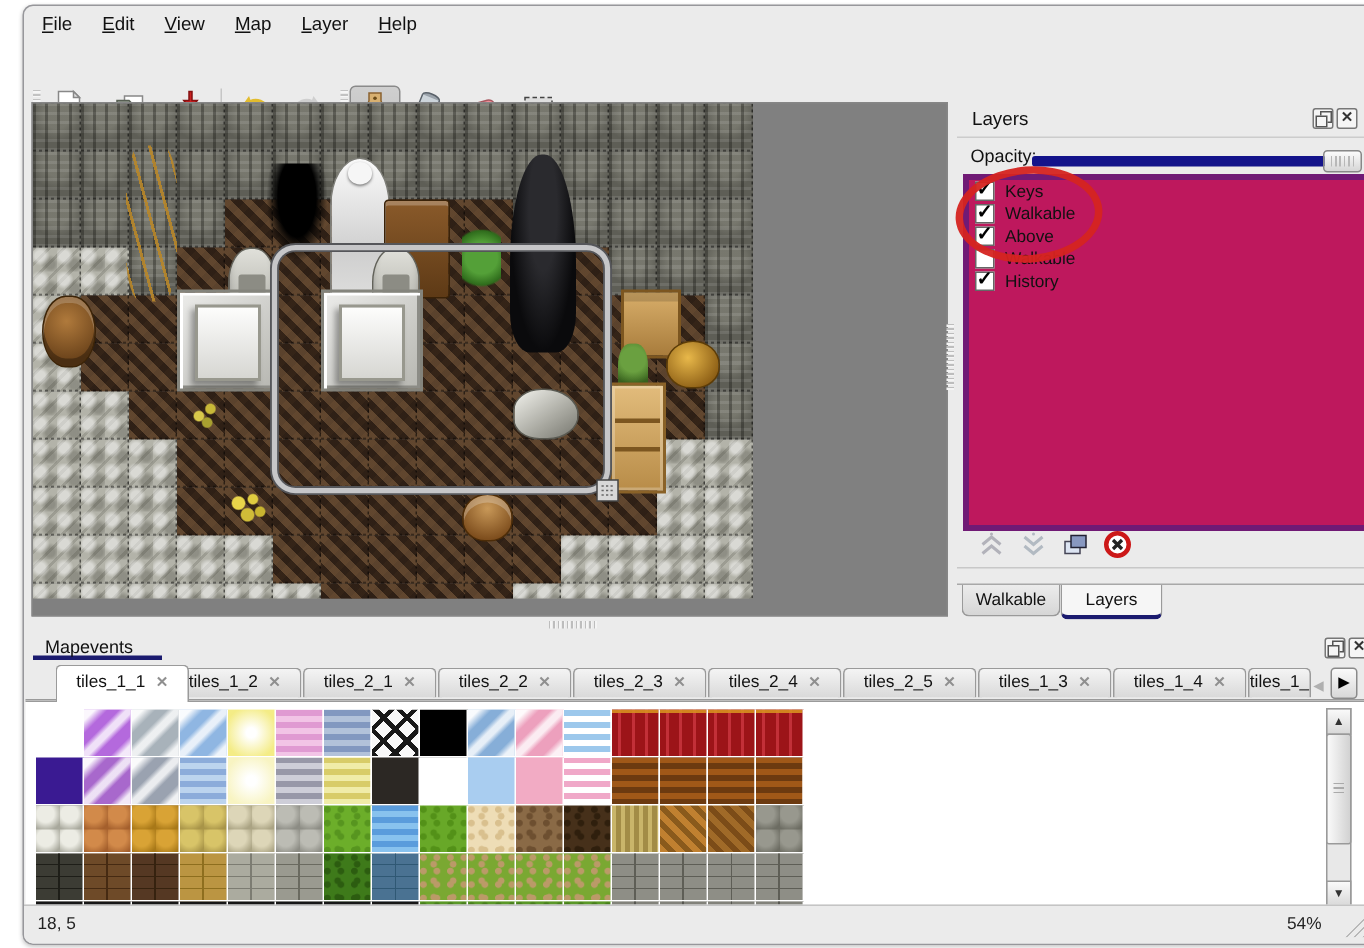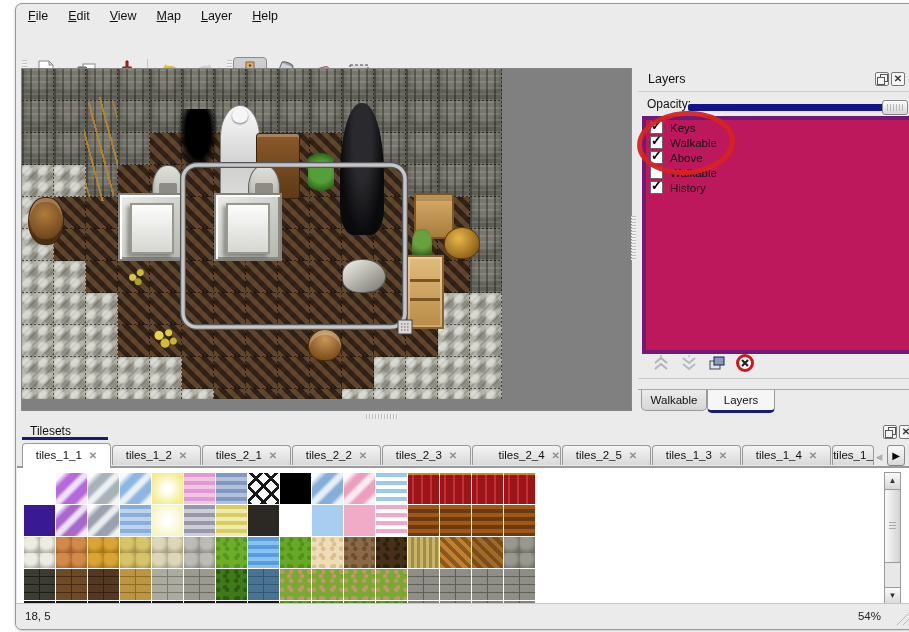--- a/index.html
+++ b/index.html
@@ -482,30 +482,30 @@
         <span>Layers</span>
       </div>
     </div>
   </div>
 
   <div class="red-ellipse"></div>
 
   <div class="hsplit"></div>
 
   <div class="tdock">
-    <div class="tdock-title">Tilesets</div>
+    <div class="tdock-title">Mapevents</div>
     <span class="dockbtn float" style="left:866px;top:6px"></span>
     <span class="dockbtn close" style="left:882px;top:6px">✕</span>
     <div class="ttabbar" id="tileset-tabs">
-        <div class="ttab active" style="left: 5px;"><span>tiles_1_1</span><span class="tabx">✕</span></div>
+        <div class="ttab active" style="left: 20px;"><span>tiles_1_1</span><span class="tabx">✕</span></div>
         <div class="ttab" style="left: 95px;"><span>tiles_1_2</span><span class="tabx">✕</span></div>
         <div class="ttab" style="left: 185px;"><span>tiles_2_1</span><span class="tabx">✕</span></div>
         <div class="ttab" style="left: 275px;"><span>tiles_2_2</span><span class="tabx">✕</span></div>
         <div class="ttab" style="left: 365px;"><span>tiles_2_3</span><span class="tabx">✕</span></div>
-        <div class="ttab" style="left: 455px; text-align: right;"><span>tiles_2_4</span><span class="tabx">✕</span></div>
+        <div class="ttab" style="left: 455px;"><span>tiles_2_4</span><span class="tabx">✕</span></div>
         <div class="ttab" style="left: 545px;"><span>tiles_2_5</span><span class="tabx">✕</span></div>
         <div class="ttab" style="left: 635px;"><span>tiles_1_3</span><span class="tabx">✕</span></div>
         <div class="ttab" style="left: 725px;"><span>tiles_1_4</span><span class="tabx">✕</span></div>
         <div class="ttab" style="left: 815px; width: 40px;"><span>tiles_1_</span></div>
       </div>
     <div class="tscroll-l" style="left:856px">◀</div>
     <div class="tscroll-r" style="left:870px">▶</div>
     <div class="palette-area">
       <div class="palette" id="palette">
           <div class="pcell" style="left: 0px; top: 0px; background-color: rgb(255, 255, 255);"></div>

